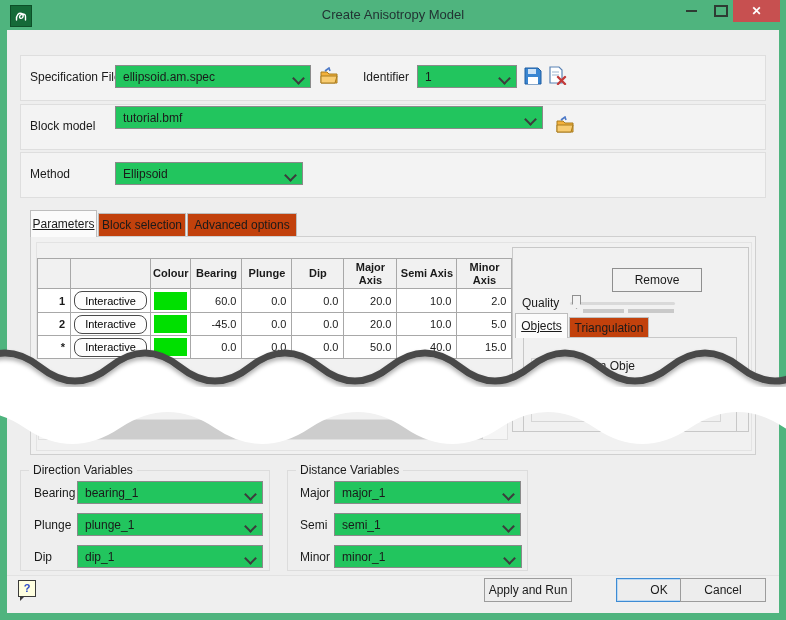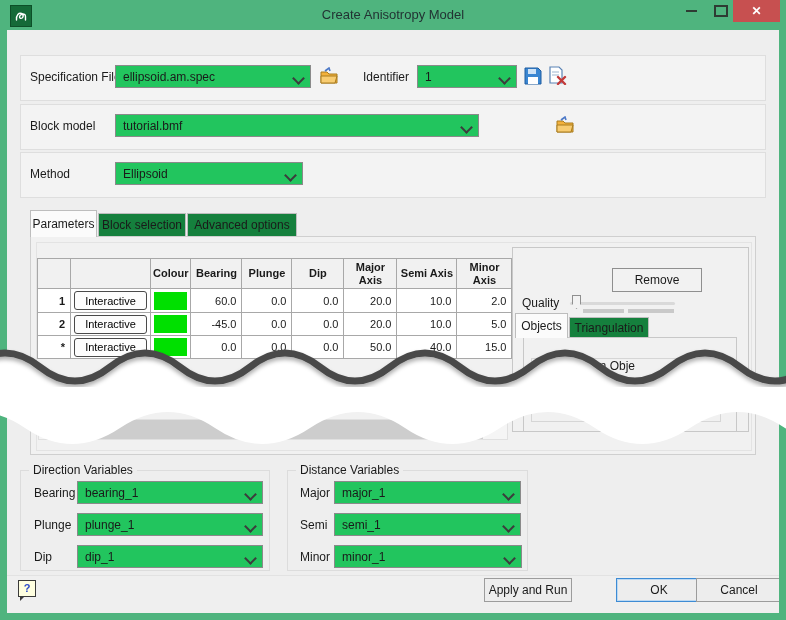--- a/index.html
+++ b/index.html
@@ -24,33 +24,33 @@
   .panel{position:absolute;background:#f3f3f3;border:1px solid #dedede;}
   .lbl{position:absolute;font-size:12px;white-space:nowrap;}
   
   .combo{position:absolute;height:23px;background:#22c55e;border:1px solid #8a8a8a;box-sizing:border-box;}
   .combo .cval{position:absolute;left:7px;top:4px;font-size:12px;white-space:nowrap;}
   .combo .chev{position:absolute;right:7px;top:8px;width:7px;height:7px;
                border-right:2px solid #3c3c3c;border-bottom:2px solid #3c3c3c;transform:rotate(45deg);}
   
   .iconbtn{position:absolute;width:20px;height:19px;}
   
-  .tab{position:absolute;box-sizing:border-box;border:1px solid #bdbdbd;background:#15803d;
+  .tab{position:absolute;box-sizing:border-box;border:1px solid #bdbdbd;background:#c2410c;
        font-size:12px;display:flex;align-items:center;justify-content:center;white-space:nowrap;}
-  .tab.active{background:#fbfbfb;border-bottom:none;z-index:3;}
+  .tab.active{background:#fbfbfb;border-bottom:none;z-index:3;text-decoration:underline;}
   .tabpanel{position:absolute;left:23px;top:206px;width:726px;height:219px;
             border:1px solid #cfcfcf;background:#f1f1f1;box-sizing:border-box;}
   .tabinner{position:absolute;left:29px;top:212px;width:714px;height:207px;border:1px solid #e3e3e3;}
   
   table.grid{border-collapse:collapse;border:1px solid #767676;table-layout:fixed;background:#fff;}
   table.grid th,table.grid td{border:1px solid #a8a8a8;box-sizing:border-box;overflow:hidden;}
   table.grid th{font-weight:bold;font-size:11px;background:#f1f1f1;padding:1px 2px;line-height:13px;}
   table.grid td{background:#fff;font-size:11px;text-align:right;padding:1px 5px 1px 2px;}
   td.rowhead{text-align:center;font-weight:bold;padding:1px 2px;}
-  .ibtn{width:100%;height:19px;border:1px solid #4a4a4a;border-radius:3px;background:#fdfdfd;
+  .ibtn{width:100%;height:19px;border:1px solid #4a4a4a;border-radius:8px;background:#fdfdfd;
         font-size:11px;font-family:inherit;padding:0;display:block;}
   .chipcell{padding:0 !important;}
   .chip{margin:2px 3px;height:18px;background:#00e000;}
   
   .sidebox{position:absolute;border:1px solid #c8c8c8;}
   .pushbtn{position:absolute;height:24px;box-sizing:border-box;border:1px solid #8f8f8f;background:#f2f2f2;
            font-size:12px;display:flex;align-items:center;justify-content:center;}
   .slider-track{position:absolute;height:3px;background:#d9d9d9;border-radius:2px;}
   .slider-thumb{position:absolute;width:9px;height:14px;background:#f2f2f2;border:1px solid #8f8f8f;
                 box-sizing:border-box;clip-path:polygon(0 0,100% 0,100% 62%,50% 100%,0 62%);}
@@ -131,21 +131,21 @@
         <path d="M2 1 L11 1 L14 4 L14 17 L2 17 Z" fill="#ffffff" stroke="#5b84b5" stroke-width="1.2"></path>
         <line x1="4" y1="6" x2="11" y2="6" stroke="#9fb6cf" stroke-width="1"></line>
         <line x1="4" y1="9" x2="11" y2="9" stroke="#9fb6cf" stroke-width="1"></line>
         <line x1="10" y1="11" x2="17" y2="18" stroke="#c23a3a" stroke-width="2.4" stroke-linecap="round"></line>
         <line x1="17" y1="11" x2="10" y2="18" stroke="#c23a3a" stroke-width="2.4" stroke-linecap="round"></line>
       </svg>
     </div>
 
     <div class="panel" style="left:13px;top:74px;width:744px;height:44px;"></div>
     <div class="lbl" style="left:23px;top:89px;">Block model</div>
-    <div class="combo" style="left:108px;top:84px;width:364px;">
+    <div class="combo" style="left:108px;top:76px;width:428px;">
       <span class="cval">tutorial.bmf</span>
       <span class="chev"></span>
     </div>
     <div class="iconbtn" style="left:548px;top:86px;">
       <svg width="20" height="18" viewBox="0 0 20 18">
         <path d="M2 5 L8 5 L10 7 L18 7 L18 16 L2 16 Z" fill="#f3b13c" stroke="#a97c1e" stroke-width="1"></path>
         <path d="M2 9 L18 9 L16 16 L2 16 Z" fill="#f8cc71" stroke="#a97c1e" stroke-width="1"></path>
         <path d="M6 4 L10 1 L11 4" fill="none" stroke="#4d79c7" stroke-width="1.6"></path>
       </svg>
     </div>
@@ -296,21 +296,21 @@
     <div class="lbl" style="left:293px;top:520px;">Minor</div>
     <div class="combo" style="left:327px;top:515px;width:188px;">
       <span class="cval">minor_1</span>
       <span class="chev"></span>
     </div>
 
     <div class="footer">
       <div class="help"><span>?</span></div>
       <div class="fbtn" style="left:477px;width:88px;">Apply and Run</div>
       <div class="fbtn okfocus" style="left:577px;width:86px;margin-left:32px;">OK</div>
-      <div class="fbtn" style="left:689px;width:86px;">Cancel</div>
+      <div class="fbtn" style="left:673px;width:86px;">Cancel</div>
     </div>
   </div>
 
   <svg class="tear" viewBox="0 0 786 620" preserveAspectRatio="none">
     <defs>
       <filter id="tshadow" x="-20%" y="-20%" width="140%" height="140%">
         <feDropShadow dx="0" dy="3" stdDeviation="2.2" flood-color="#000000" flood-opacity="0.32"></feDropShadow>
       </filter>
     </defs>
     <path d="M -100 367 Q -65 395 -30 367 T 40 367 T 110 367 T 180 367 T 250 367 T 320 367 T 390 367 T 460 367 T 530 367 T 600 367 T 670 367 T 740 367 T 810 367 T 880 367

